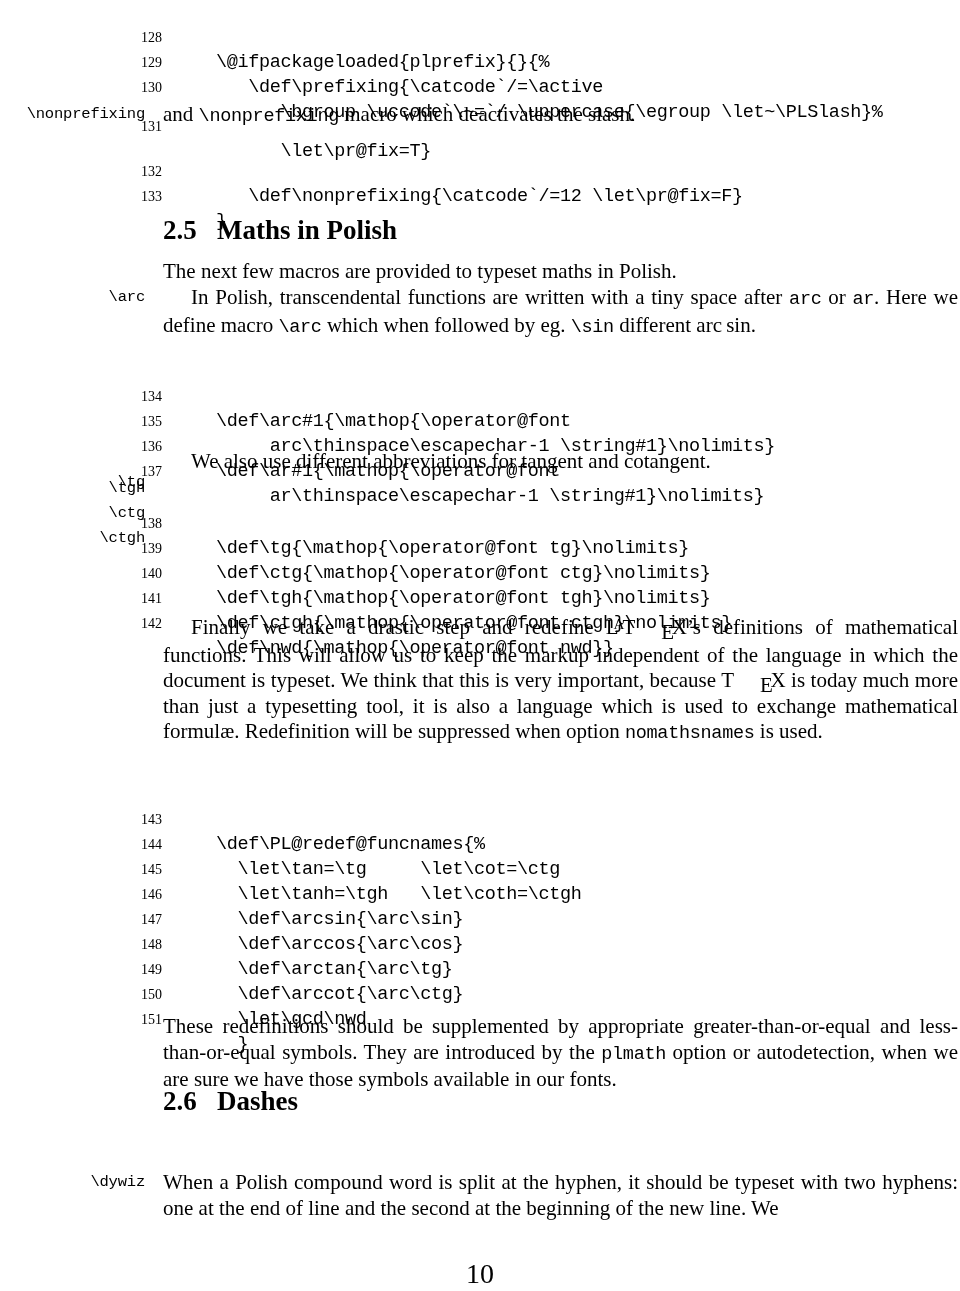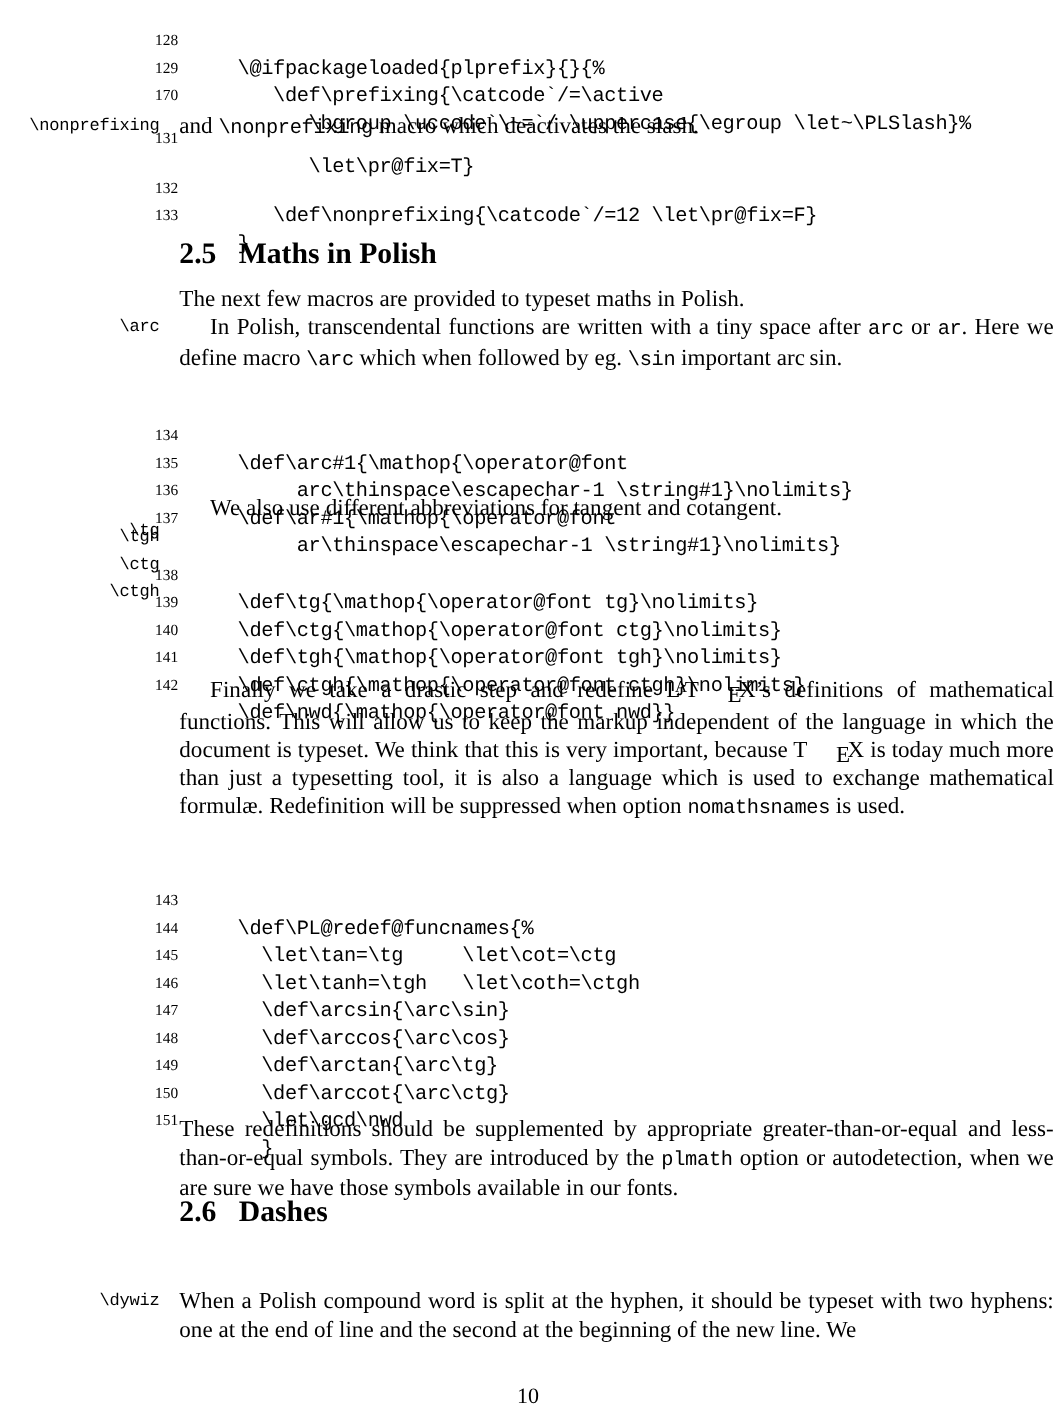--- a/index.html
+++ b/index.html
@@ -106,38 +106,38 @@
     margin-right: -0.13em;
   }
 
   
   .folio {
     position: absolute;
     left: 0;
     width: 960px;
     top: 1258px;
     text-align: center;
-    font-size: 20px;
+    font-size: 28px;
   }
 </style>
 </head>
 <body>
 
 <div class="page">
 
   <div class="codeline" style="top:0px;">
     <span class="lineno">128</span>
     <span class="src">\@ifpackageloaded{plprefix}{}{%</span>
   </div>
   <div class="codeline" style="top:25px;">
     <span class="lineno">129</span>
     <span class="src">   \def\prefixing{\catcode`/=\active</span>
   </div>
   <div class="codeline" style="top:50px;">
-    <span class="lineno">170</span>
+    <span class="lineno">130</span>
     <span class="src">      \bgroup \uccode`\~=`/ \uppercase{\egroup \let~\PLSlash}%</span>
   </div>
   <div class="codeline" style="top:89px;padding-left:48px;">
     <span class="lineno">131</span>
     <span class="src">      \let\pr@fix=T}</span>
   </div>
 
   <div class="marginnote" style="top:102px;">
     <span>\nonprefixing</span>
   </div>
@@ -159,21 +159,21 @@
   </div>
 
   <div class="prose" style="top:259px; text-align:left;">
     <span>The next few macros are provided to typeset maths in Polish.</span>
   </div>
 
   <div class="marginnote" style="top:285px;">
     <span>\arc</span>
   </div>
   <div class="prose indent" style="top:285px;">
-    <span>In Polish, transcendental functions are written with a tiny space after </span><span class="tt">arc</span><span> or </span><span class="tt">ar</span><span>. Here we define macro </span><span class="tt">\arc</span><span> which when followed by eg. </span><span class="tt">\sin</span><span> important arc sin.</span>
+    <span>In Polish, transcendental functions are written with a tiny space after </span><span class="tt">arc</span><span> or </span><span class="tt">ar</span><span>. Here we define macro </span><span class="tt">\arc</span><span> which when followed by eg. </span><span class="tt">\sin</span><span> different arc sin.</span>
   </div>
 
   <div class="codeline" style="top:359px;">
     <span class="lineno">134</span>
     <span class="src">\def\arc#1{\mathop{\operator@font</span>
   </div>
   <div class="codeline" style="top:384px;">
     <span class="lineno">135</span>
     <span class="src">     arc\thinspace\escapechar-1 \string#1}\nolimits}</span>
   </div>

